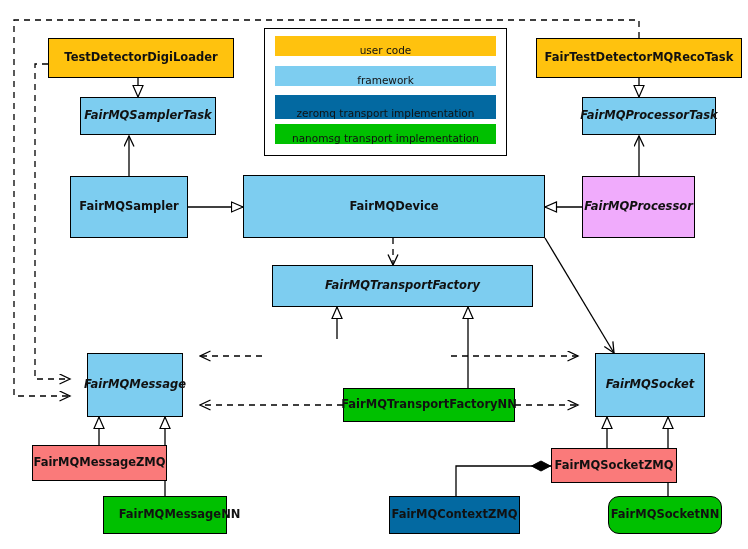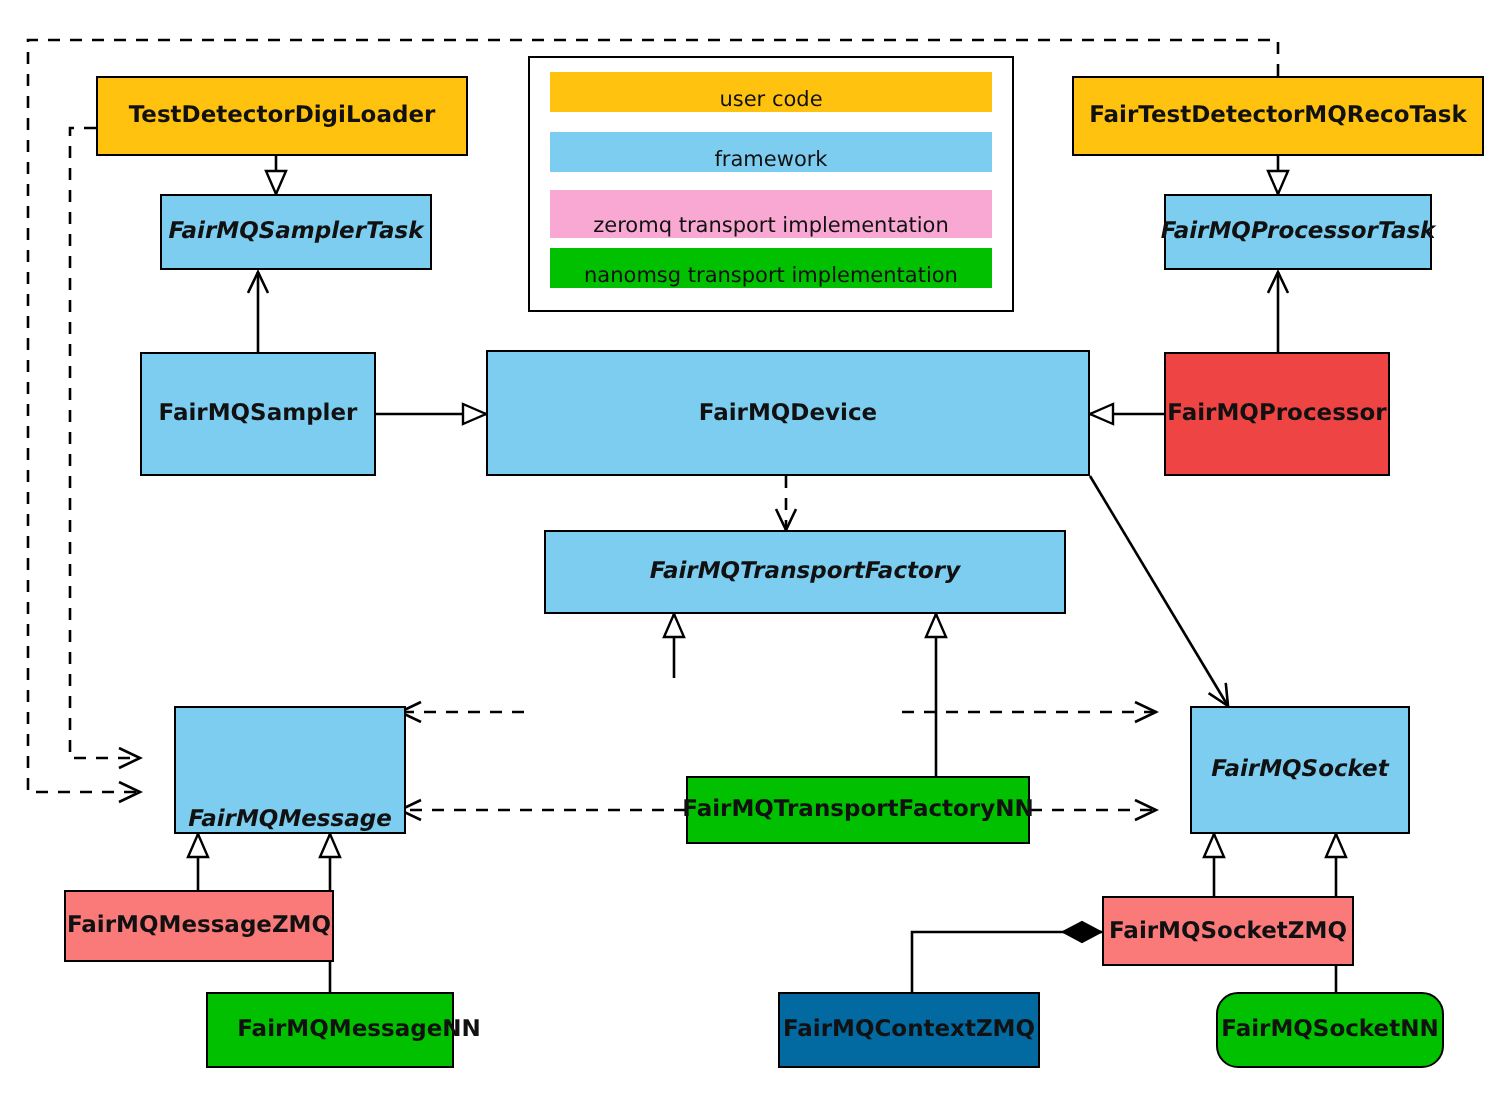--- a/index.html
+++ b/index.html
@@ -79,21 +79,21 @@
     </g>
   </svg>
 
   <div class="legend-box" style="left:264px;top:28px;width:243px;height:128px;"></div>
   <div class="legend-row" style="left:275px;top:36px;width:221px;height:20px;background:#FFC20E;">
     <span>user code</span>
   </div>
   <div class="legend-row" style="left:275px;top:66px;width:221px;height:20px;background:#7DCDF0;">
     <span>framework</span>
   </div>
-  <div class="legend-row" style="left:275px;top:95px;width:221px;height:24px;background:#f9a8d4;">
+  <div class="legend-row" style="left:275px;top:95px;width:221px;height:24px;background:#0369a1;">
     <span>zeromq transport implementation</span>
   </div>
   <div class="legend-row" style="left:275px;top:124px;width:221px;height:20px;background:#00C000;">
     <span>nanomsg transport implementation</span>
   </div>
 
   <div class="node" style="left:48px;top:38px;width:186px;height:40px;background:#FFC20E;">
     <span>TestDetectorDigiLoader</span>
   </div>
 
@@ -102,42 +102,42 @@
   </div>
 
   <div class="node" style="left:70px;top:176px;width:118px;height:62px;background:#7DCDF0;">
     <span>FairMQSampler</span>
   </div>
 
   <div class="node" style="left:243px;top:175px;width:302px;height:63px;background:#7DCDF0;">
     <span>FairMQDevice</span>
   </div>
 
-  <div class="node" style="left:582px;top:176px;width:113px;height:62px;background:#ef4444;">
+  <div class="node" style="left:582px;top:176px;width:113px;height:62px;background:#f0abfc;font-style:italic;">
     <span>FairMQProcessor</span>
   </div>
 
   <div class="node abstract" style="left:572px;top:97px;width:134px;height:38px;background:#7DCDF0;">
     <span>FairMQProcessorTask</span>
   </div>
 
   <div class="node" style="left:536px;top:38px;width:206px;height:40px;background:#FFC20E;">
     <span>FairTestDetectorMQRecoTask</span>
   </div>
 
   <div class="node abstract" style="left:262px;top:265px;width:261px;height:42px;background:#7DCDF0;">
     <span>FairMQTransportFactory</span>
   </div>
 
 
   <div class="node" style="left:343px;top:388px;width:172px;height:34px;background:#00C000;">
     <span>FairMQTransportFactoryNN</span>
   </div>
 
-  <div class="node abstract" style="left:77px;top:353px;width:116px;height:64px;background:#7DCDF0;align-items:flex-end;">
+  <div class="node abstract" style="left:77px;top:353px;width:96px;height:64px;background:#7DCDF0;">
     <span>FairMQMessage</span>
   </div>
 
   <div class="node" style="left:32px;top:445px;width:135px;height:36px;background:#FA7A7A;">
     <span>FairMQMessageZMQ</span>
   </div>
 
   <div class="node" style="left:103px;top:496px;width:124px;height:38px;background:#00C000;padding-left:29px;">
     <span>FairMQMessageNN</span>
   </div>

